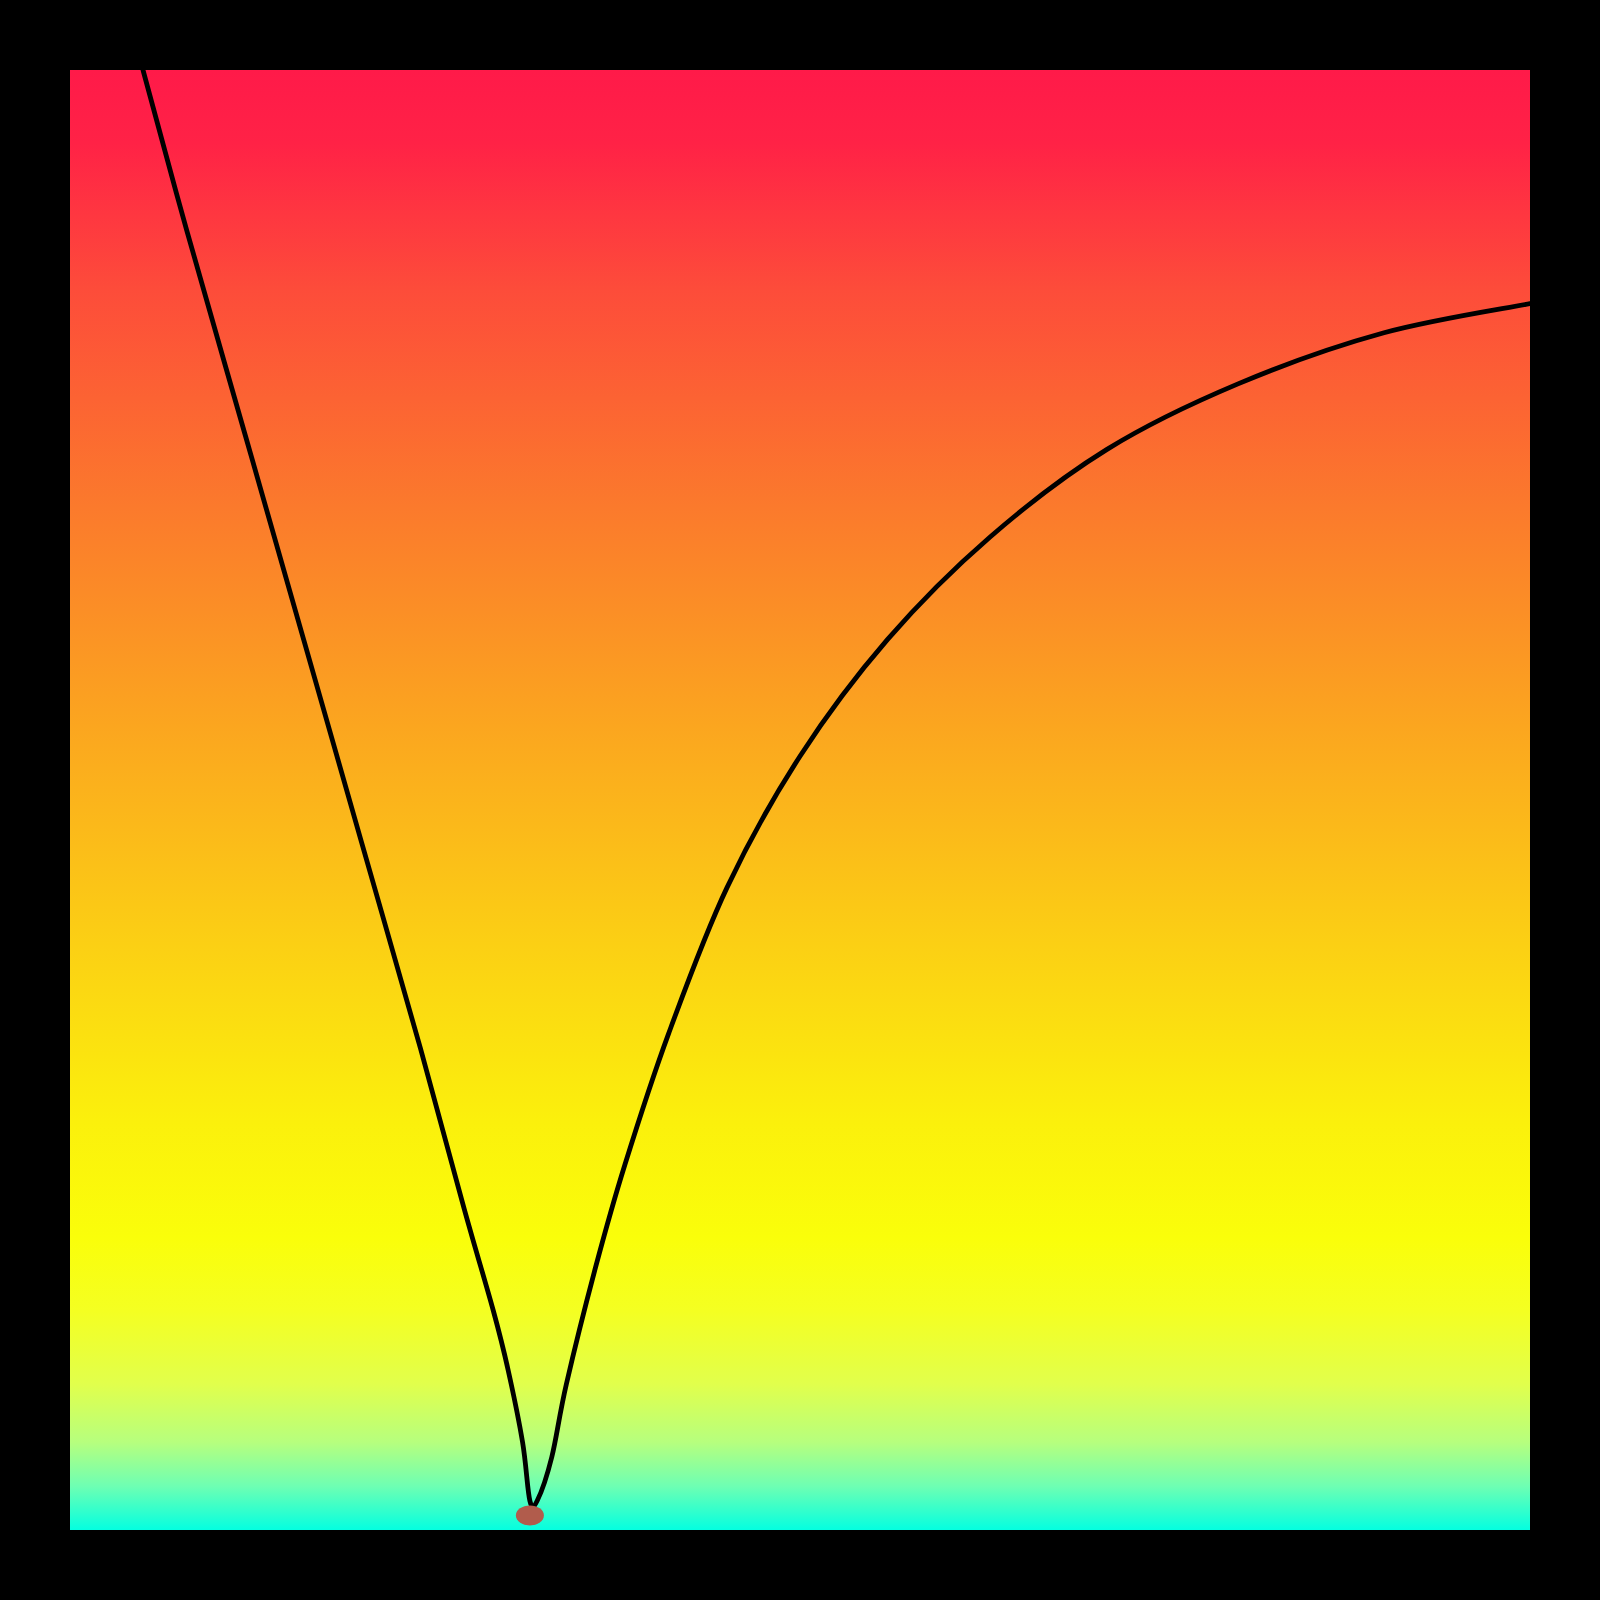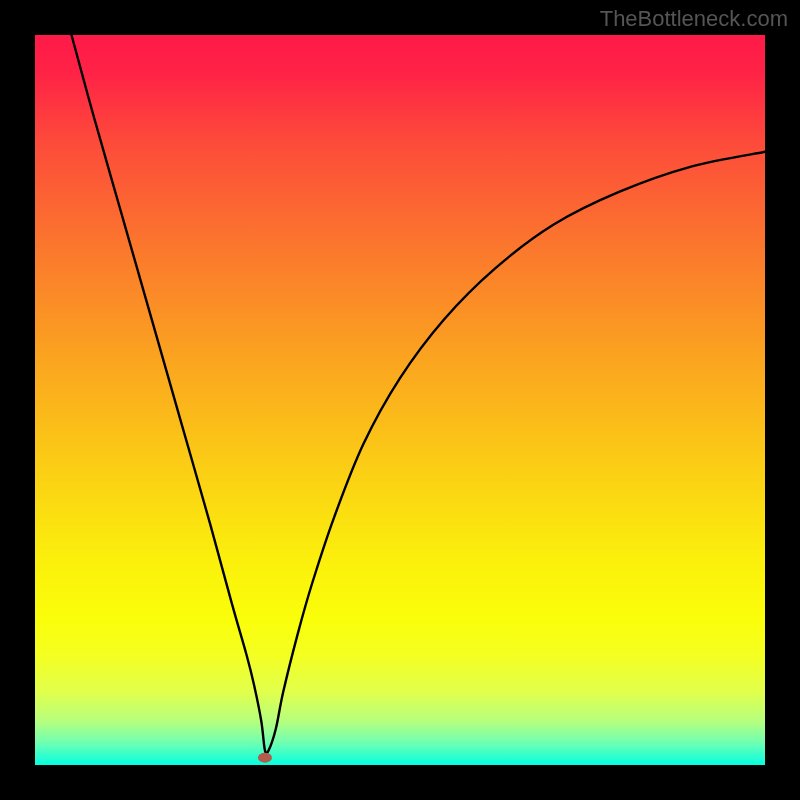--- a/index.html
+++ b/index.html
@@ -32,21 +32,20 @@
     font-size: 22px;
     color: #555555;
     font-weight: 400;
     letter-spacing: 0;
   }
 </style>
 </head>
 <body>
 
 <div class="frame">
-  <div class="watermark">TheBottleneck.com</div>
   <div class="plot-area">
     <svg id="chart-svg" width="730" height="730" viewBox="0 0 730 730" preserveAspectRatio="none">
       <defs>
         <linearGradient id="bg-grad" x1="0" y1="0" x2="0" y2="1">
             <stop offset="0%" stop-color="#ff1a49"></stop>
             <stop offset="5%" stop-color="#ff2246"></stop>
             <stop offset="15%" stop-color="#fd4c3a"></stop>
             <stop offset="30%" stop-color="#fb7a2c"></stop>
             <stop offset="45%" stop-color="#fba61f"></stop>
             <stop offset="60%" stop-color="#fbd014"></stop>

